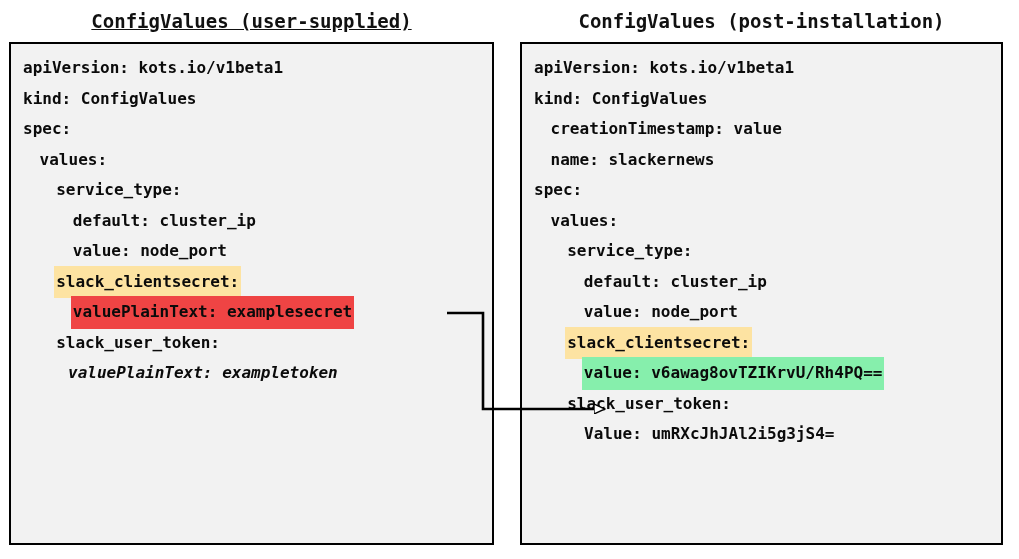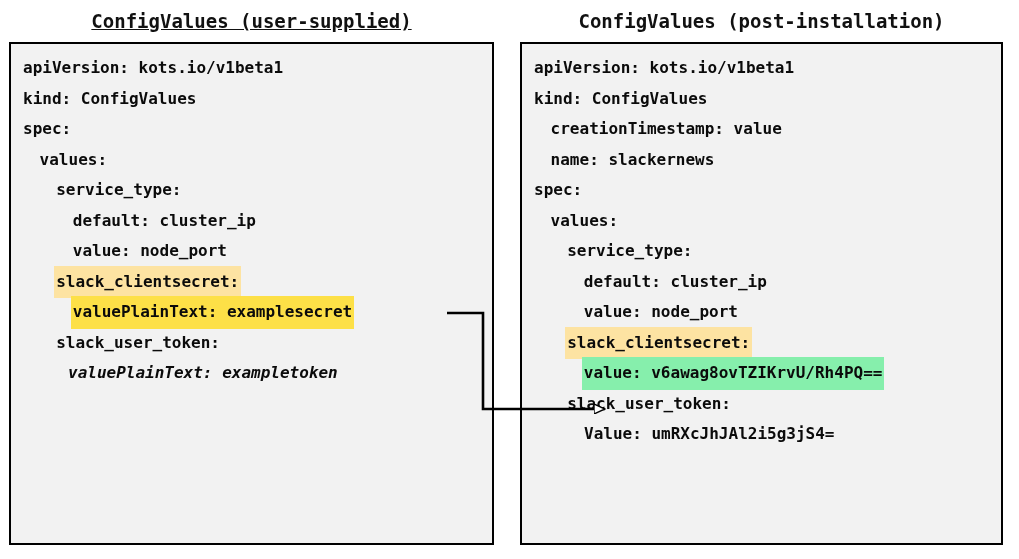--- a/index.html
+++ b/index.html
@@ -95,21 +95,21 @@
   <div class="panel" id="panel-left" style="background: rgb(242, 242, 242); border-color: rgb(0, 0, 0);">
     <div class="code-block" id="code-left">
         <div class="code-line"><span class="txt" style="margin-left: 0px;">apiVersion: kots.io/v1beta1</span></div>
         <div class="code-line"><span class="txt" style="margin-left: 0px;">kind: ConfigValues</span></div>
         <div class="code-line"><span class="txt" style="margin-left: 0px;">spec:</span></div>
         <div class="code-line"><span class="txt" style="margin-left: 16.6px;">values:</span></div>
         <div class="code-line"><span class="txt" style="margin-left: 33.2px;">service_type:</span></div>
         <div class="code-line"><span class="txt" style="margin-left: 49.8px;">default: cluster_ip</span></div>
         <div class="code-line"><span class="txt" style="margin-left: 49.8px;">value: node_port</span></div>
         <div class="code-line hl"><span class="txt" style="margin-left: 33.2px; background: rgb(253, 227, 162);">slack_clientsecret:</span></div>
-        <div class="code-line hl"><span class="txt" style="margin-left: 49.8px; background: #fde047;">valuePlainText: examplesecret</span></div>
+        <div class="code-line hl"><span class="txt" style="margin-left: 49.8px; background: #ef4444;">valuePlainText: examplesecret</span></div>
         <div class="code-line"><span class="txt" style="margin-left: 33.2px;">slack_user_token:</span></div>
         <div class="code-line"><span class="txt" style="margin-left: 45px; font-style: italic;">valuePlainText: exampletoken</span></div>
       </div>
   </div>
 
   <div class="panel" id="panel-right" style="background: rgb(242, 242, 242); border-color: rgb(0, 0, 0);">
     <div class="code-block" id="code-right">
         <div class="code-line"><span class="txt" style="margin-left: 0px;">apiVersion: kots.io/v1beta1</span></div>
         <div class="code-line"><span class="txt" style="margin-left: 0px;">kind: ConfigValues</span></div>
         <div class="code-line"><span class="txt" style="margin-left: 16.6px;">creationTimestamp: value</span></div>

